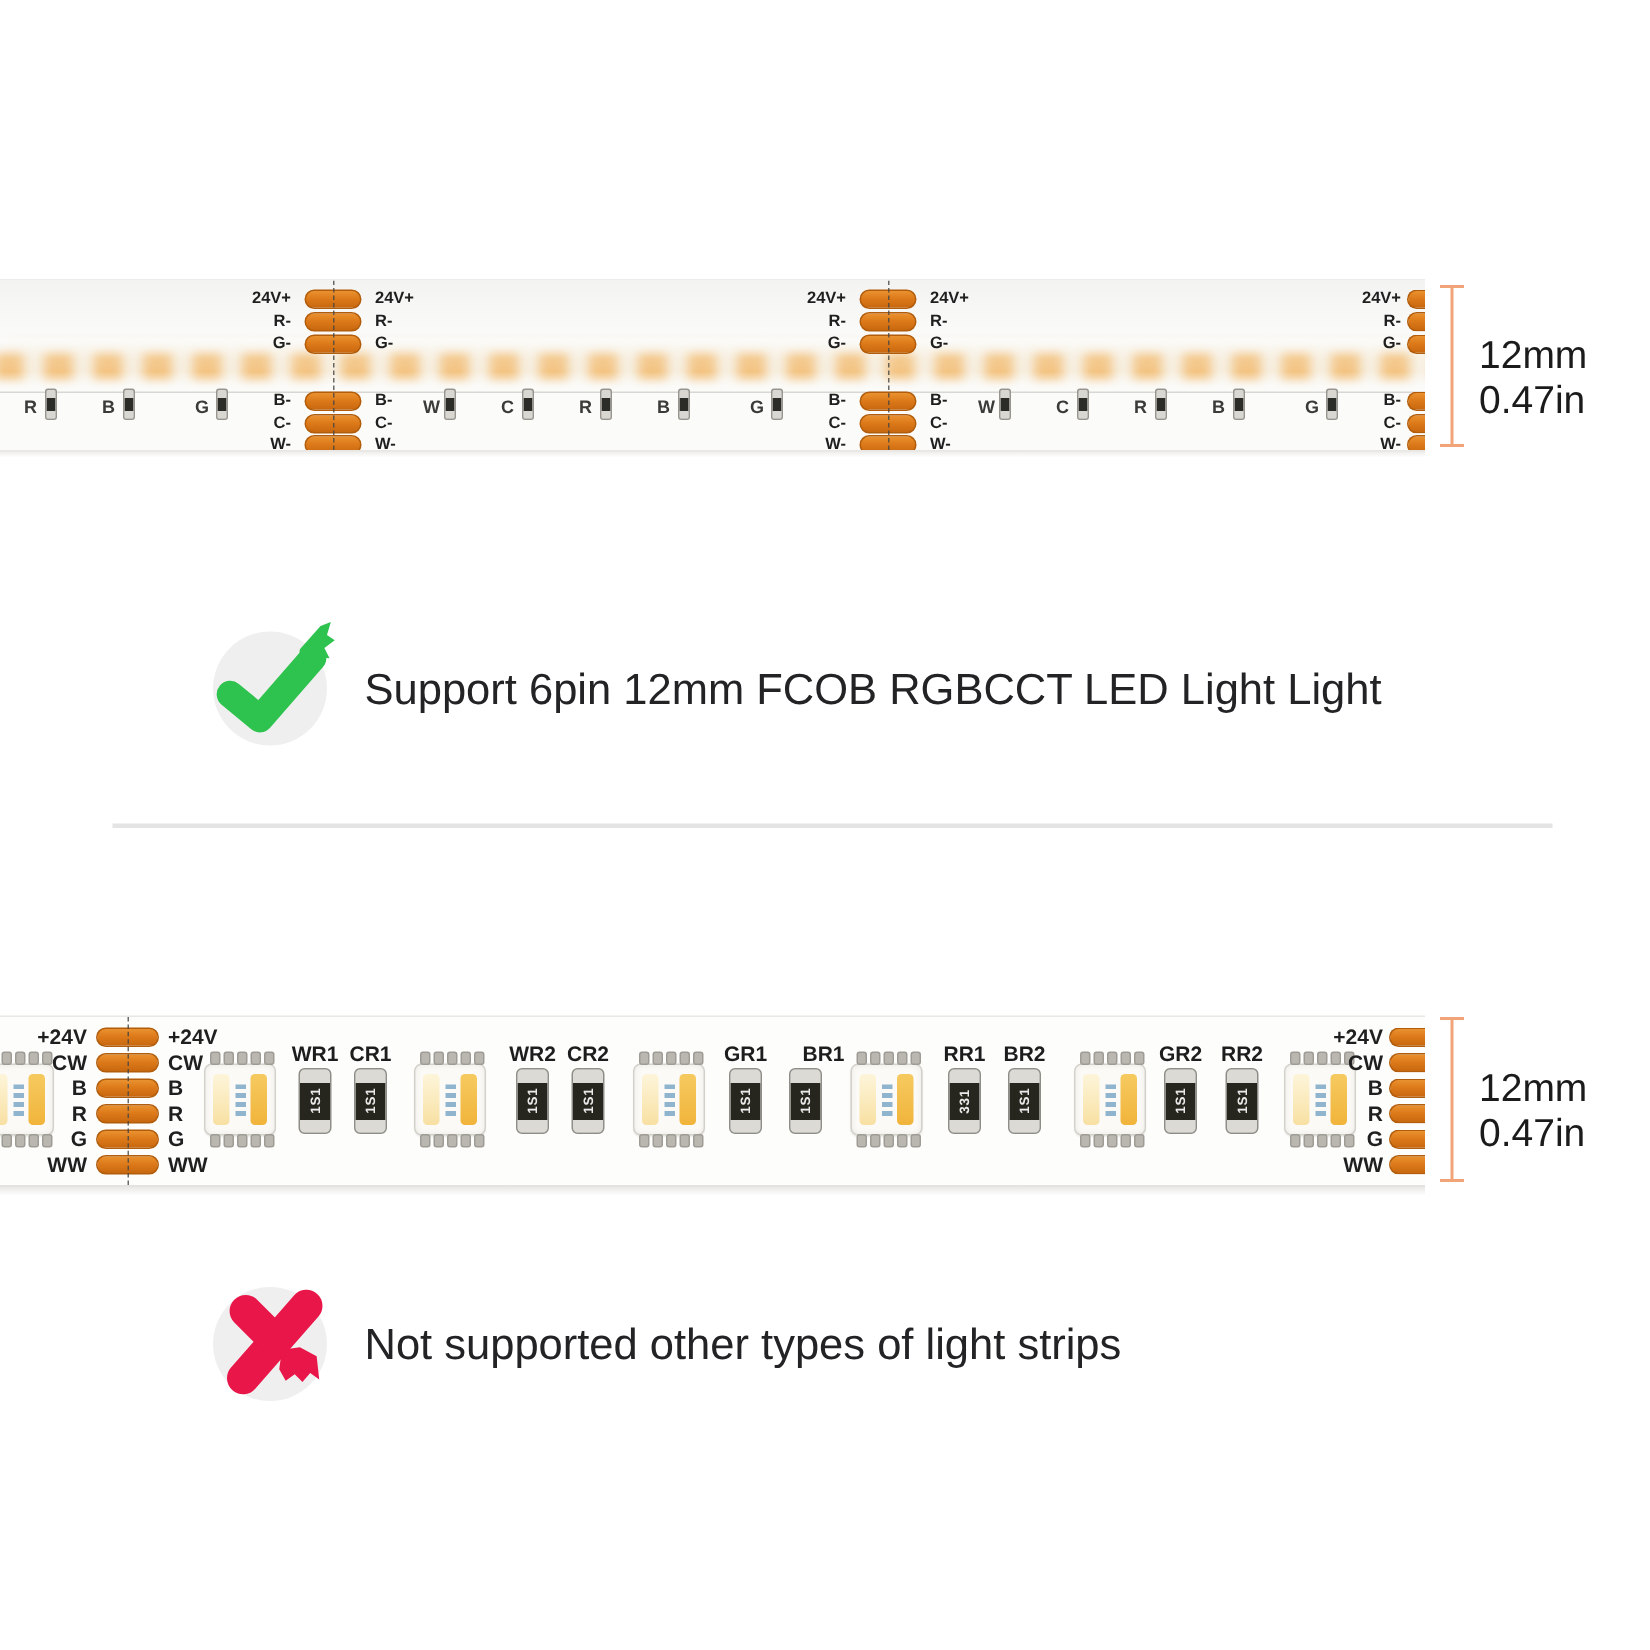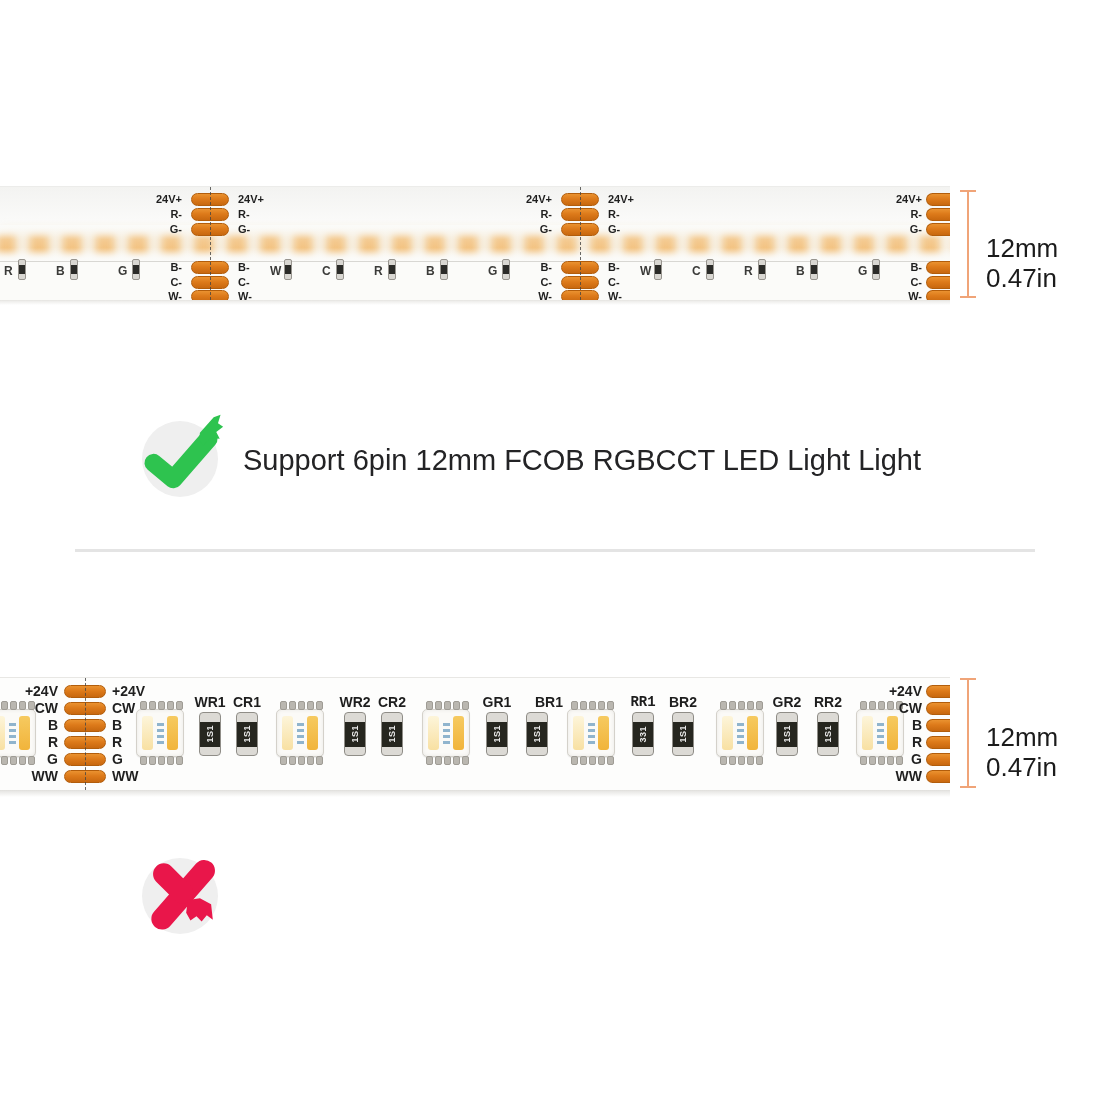--- a/index.html
+++ b/index.html
@@ -59,40 +59,40 @@
   .res span{writing-mode:vertical-rl;transform:rotate(180deg);font-size:9px;font-weight:700;
       color:#eaeaea;letter-spacing:.5px;}
   .res-label{position:absolute;top:16px;width:60px;z-index:2;text-align:center;font-size:14px;
       font-weight:700;color:#1d1d1d;}
 
   
   .dimmark{position:absolute;left:960px;width:16px;}
   .dimmark .bar{position:absolute;left:7px;top:0;bottom:0;width:2px;background:#f0a478;}
   .dimmark .cap{position:absolute;left:0;width:16px;height:2px;background:#f0a478;}
   .dimmark .cap.b{bottom:0;}
-  .dimtext{position:absolute;left:986px;font-size:26px;line-height:30px;color:#1b1b1b;margin-top:12px;}
+  .dimtext{position:absolute;left:986px;font-size:26px;line-height:30px;color:#1b1b1b;}
 
   
   .badge-circle{position:absolute;left:142px;width:76px;height:76px;border-radius:50%;background:#efefef;}
   .badge-circle svg{position:absolute;left:-4px;top:-8px;overflow:visible;}
   .badge-text{position:absolute;left:243px;font-size:29px;color:#232325;white-space:nowrap;}
   .divider{position:absolute;left:75px;top:549px;width:960px;height:3px;background:#e4e4e4;}
 </style>
 </head>
 <body>
 
 <div class="page">
 
   <div class="strip fcob" id="fcob">
     <div class="sheen"></div>
     <div class="glow-soft"></div>
     <div class="glow"></div>
     <div class="glow-fade"></div>
     <div class="pcb-line"></div>
-    <div id="fcob-parts" style="position:absolute;inset:0;">
+    <div id="fcob-parts" style="position:absolute;inset:0;margin-left:12px;">
         <div class="cutline" style="left: 210px;"></div>
         <div class="pad" style="left: 191px; top: 6px; width: 38px;"></div>
         <div class="padlab r" style="left: 122px; top: 5px; width: 60px;">24V+</div>
         <div class="padlab" style="left: 238px; top: 5px; width: 60px;">24V+</div>
         <div class="pad" style="left: 191px; top: 21px; width: 38px;"></div>
         <div class="padlab r" style="left: 122px; top: 20px; width: 60px;">R-</div>
         <div class="padlab" style="left: 238px; top: 20px; width: 60px;">R-</div>
         <div class="pad" style="left: 191px; top: 36px; width: 38px;"></div>
         <div class="padlab r" style="left: 122px; top: 35px; width: 60px;">G-</div>
         <div class="padlab" style="left: 238px; top: 35px; width: 60px;">G-</div>
@@ -339,21 +339,21 @@
           <span>1S1</span>
         </div>
         <div class="res-label" style="left: 467px;">GR1</div>
         <div class="res" style="left: 486px;">
           <span>1S1</span>
         </div>
         <div class="res-label" style="left: 507px; margin-left: 12px;">BR1</div>
         <div class="res" style="left: 526px;">
           <span>1S1</span>
         </div>
-        <div class="res-label" style="left: 613px; font-family: Liberation Mono, monospace;">RR1</div>
+        <div class="res-label" style="left: 613px;">RR1</div>
         <div class="res" style="left: 632px;">
           <span>331</span>
         </div>
         <div class="res-label" style="left: 653px;">BR2</div>
         <div class="res" style="left: 672px;">
           <span>1S1</span>
         </div>
         <div class="res-label" style="left: 757px;">GR2</div>
         <div class="res" style="left: 776px;">
           <span>1S1</span>
@@ -376,14 +376,15 @@
     <div>0.47in</div>
   </div>
 
   <div class="badge-circle" style="top:858px;">
     <svg width="86" height="86" viewBox="0 0 100 100">
       <path d="M28 80 L77 24" fill="none" stroke="#e9164a" stroke-width="25" stroke-linecap="round"></path>
       <path d="M30 28 L52 50" fill="none" stroke="#e9164a" stroke-width="25" stroke-linecap="round"></path>
       <polygon fill="#e9164a" points="58,58 72,56 85,63 87,81 80,76 74,83 68,77 61,82 56,73"></polygon>
     </svg>
   </div>
+  <div class="badge-text" style="top:881px;">Not supported other types of light strips</div>
 
 </div>
 
 </body></html>

